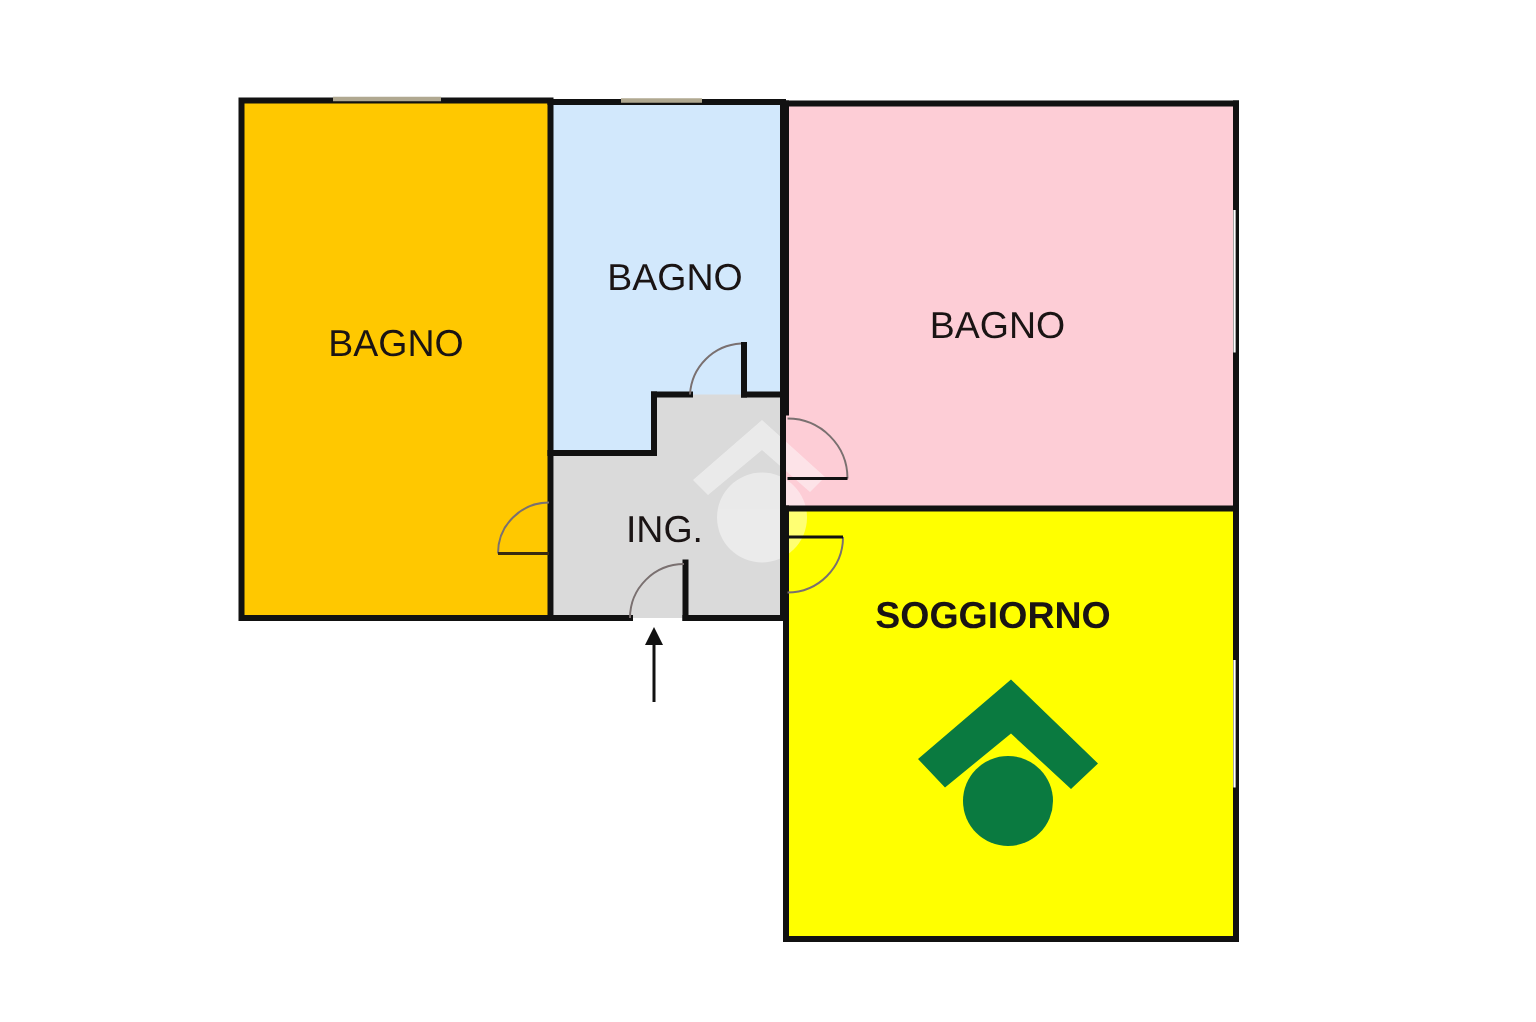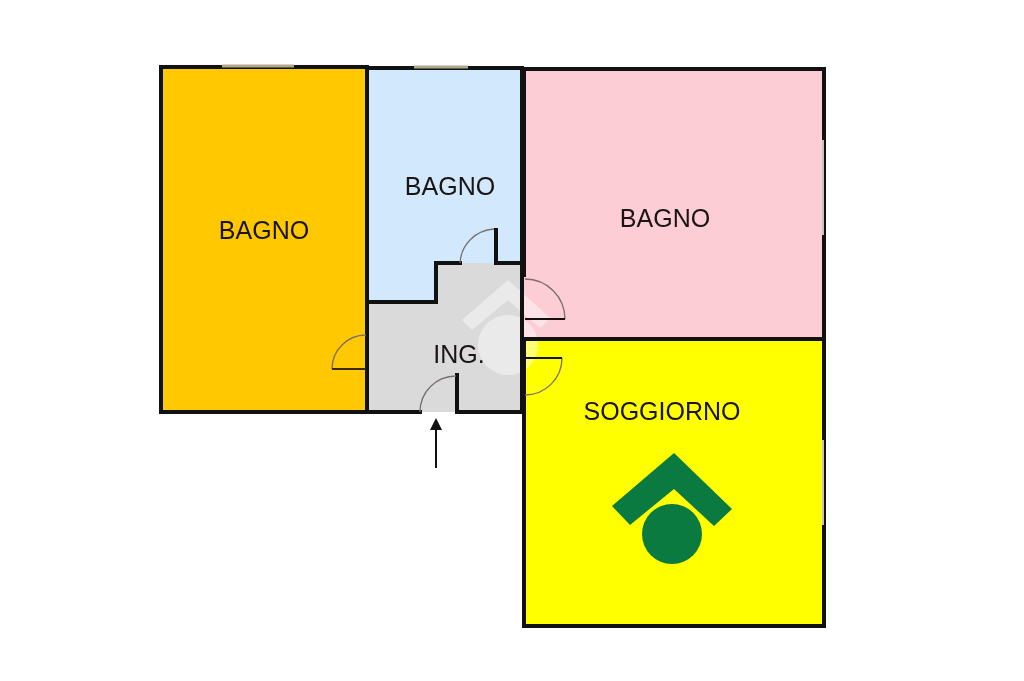--- a/index.html
+++ b/index.html
@@ -91,14 +91,14 @@
 
   <g fill="#0A7A40">
     <polygon points="612,506 674,453 732,509 714,526 674,489 630,525"></polygon>
     <circle cx="672" cy="534" r="30"></circle>
   </g>
 </svg>
 
 <div class="room-label" style="left:264px; top:230px;">BAGNO</div>
 <div class="room-label" style="left:450px; top:186px;">BAGNO</div>
 <div class="room-label" style="left:665px; top:218px;">BAGNO</div>
-<div class="room-label" style="left:459px; top:354px;">ING.</div>
-<div class="room-label" style="left:662px; top:411px;">SOGGIORNO</div>
+<div class="room-label" style="left:443px; top:354px;">ING.</div>
+<div class="room-label" style="left:662px; top:411px;font-weight:bold;">SOGGIORNO</div>
 
 </body></html>

